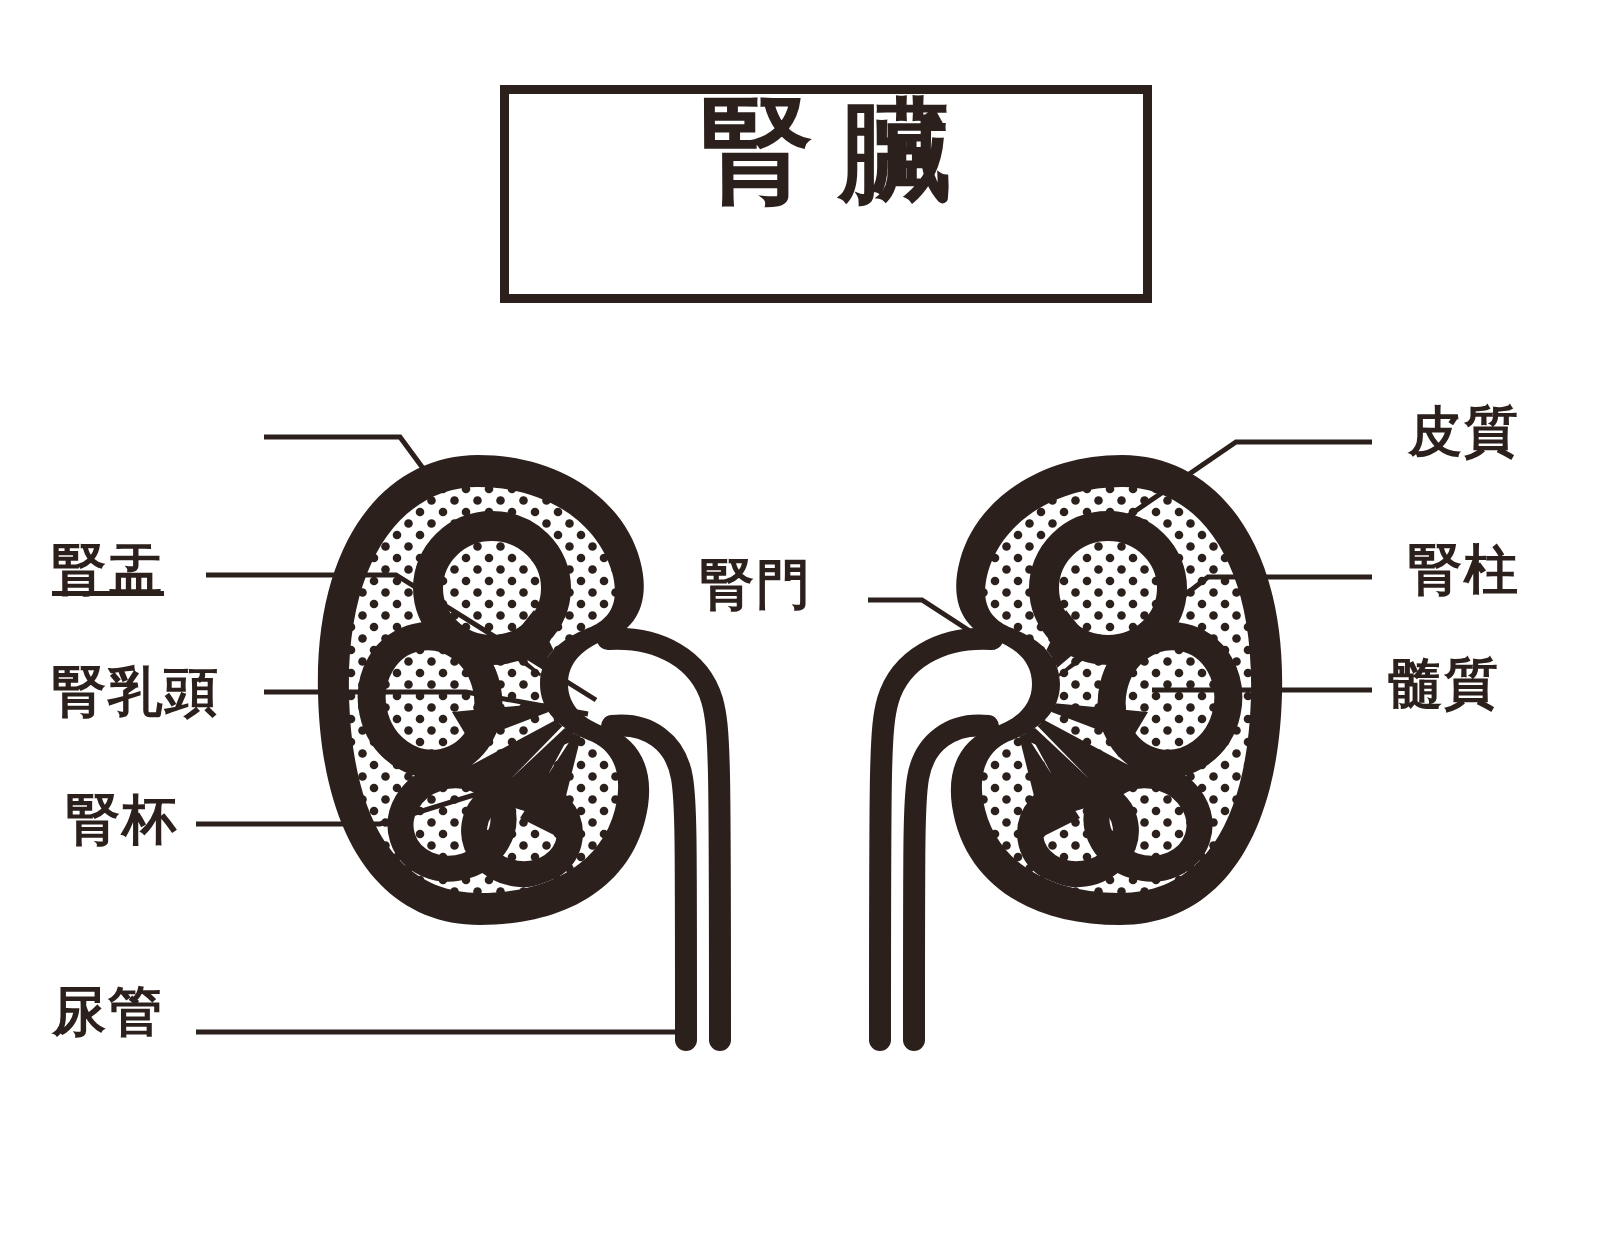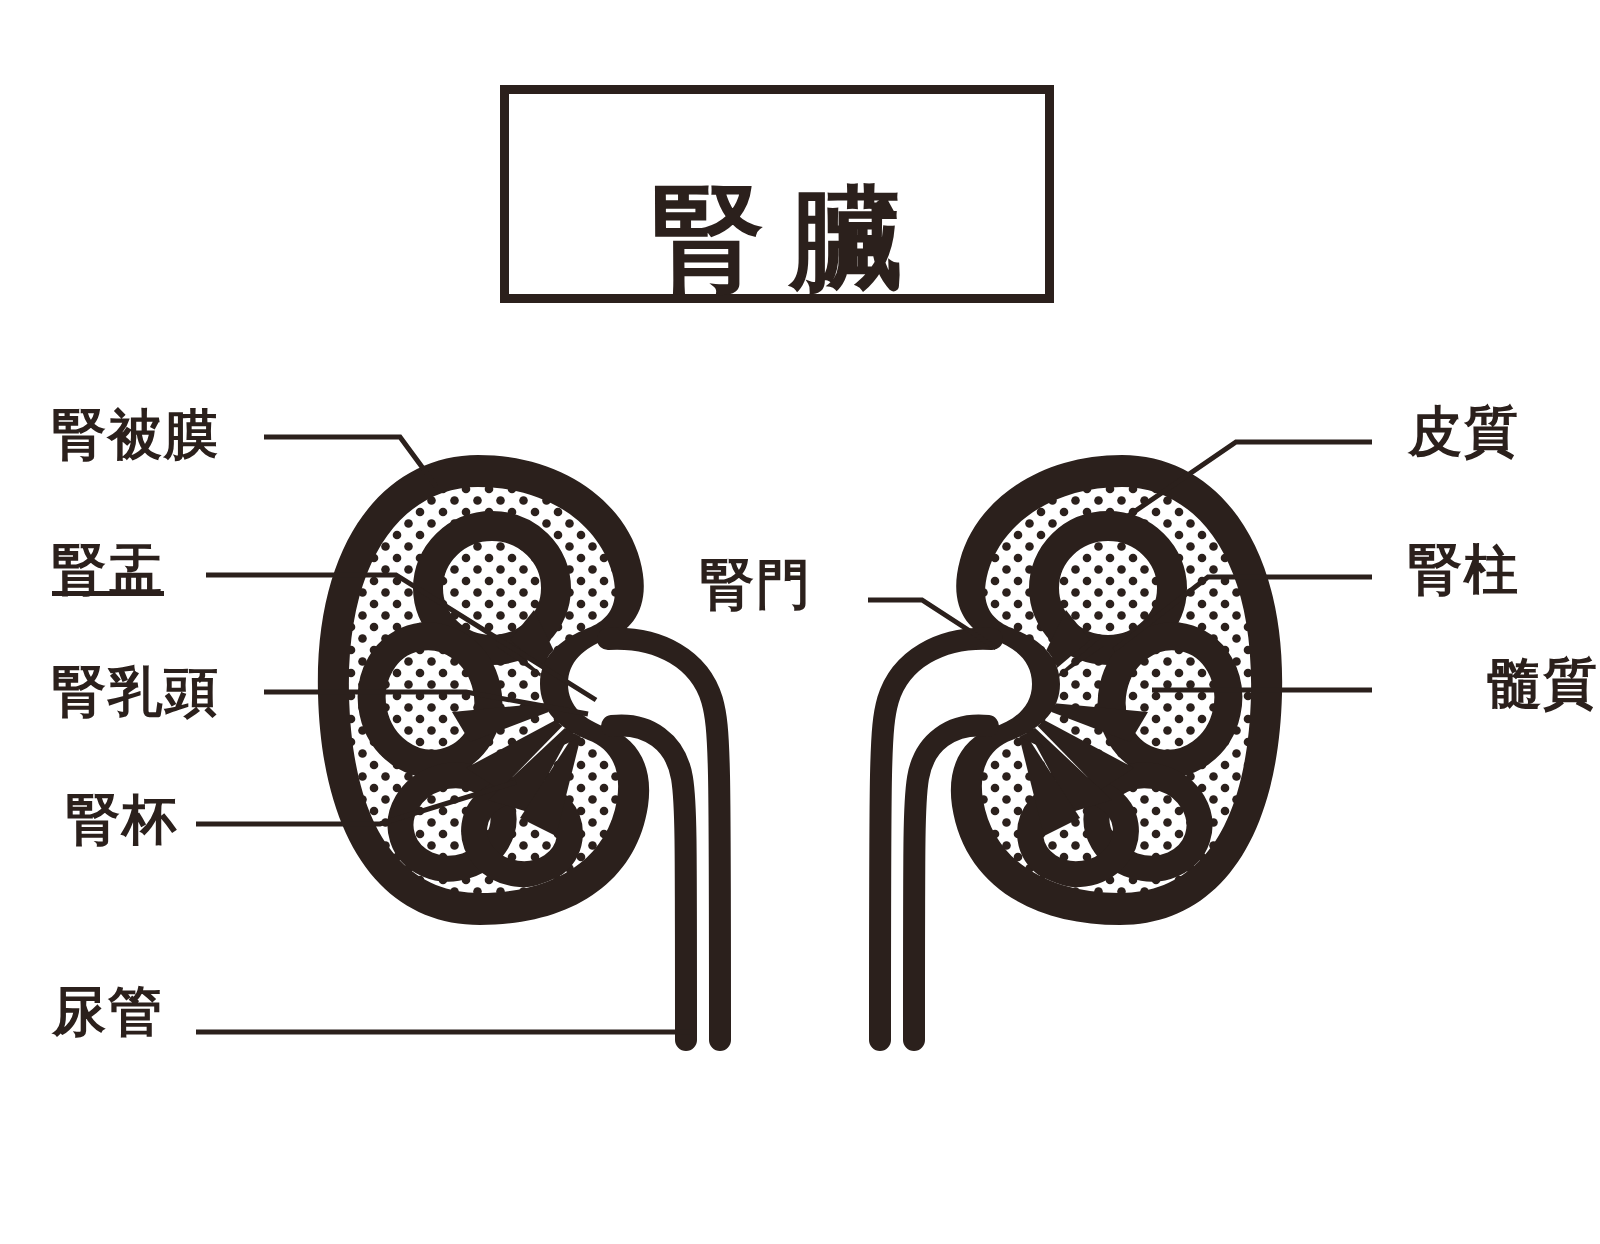--- a/index.html
+++ b/index.html
@@ -36,27 +36,27 @@
     line-height: 1;
     letter-spacing: 2px;
     white-space: nowrap;
     user-select: none;
   }
   .lbl-right { text-align: left; margin-left: 20px; }
   #title-box {
     position: absolute;
     left: 500px;
     top: 85px;
-    width: 554px;
+    width: 652px;
     height: 218px;
     border: 9px solid #2b201c;
     box-sizing: border-box;
     background: #ffffff;
     display: flex;
-    align-items: flex-end;
+    align-items: flex-start;
     justify-content: center;
   }
   #title-text {
     color: #2b201c;
     font-family: "DejaVu Sans", "Liberation Sans", sans-serif;
     font-weight: 700;
     font-size: 112px;
     letter-spacing: 26px;
     text-indent: 26px;
     line-height: 1;
@@ -65,37 +65,36 @@
 </style>
 </head>
 <body>
 
 <div id="stage">
 
   <div id="title-box">
     <div id="title-text">腎臟</div>
   </div>
 
-  <div class="lbl" style="left:52px; top:408px;">腎被膜</div>
 
   <div class="lbl" style="left:52px; top:543px;text-decoration:underline;">腎盂</div>
 
   <div class="lbl" style="left:52px; top:665px;">腎乳頭</div>
 
   <div class="lbl" style="left:52px; top:793px;margin-left:14px;">腎杯</div>
 
   <div class="lbl" style="left:52px; top:985px;text-align:center;">尿管</div>
 
   <div class="lbl" style="left:700px; top:558px;">腎門</div>
 
   <div class="lbl lbl-right" style="left:1388px; top:405px;">皮質</div>
 
   <div class="lbl lbl-right" style="left:1388px; top:543px;">腎柱</div>
 
-  <div class="lbl lbl-right" style="left:1467px; top:657px;">髓質</div>
+  <div class="lbl lbl-right" style="left:1368px; top:657px;">髓質</div>
 
   <svg id="diagram" viewBox="0 0 1600 1244" xmlns="http://www.w3.org/2000/svg">
     <defs>
 
       <pattern id="stipple" x="0" y="0" width="23" height="23" patternUnits="userSpaceOnUse">
         <rect width="23" height="23" fill="#ffffff"></rect>
         <circle cx="6" cy="6" r="4.3" fill="#2b201c"></circle>
         <circle cx="17.5" cy="17.5" r="4.3" fill="#2b201c"></circle>
       </pattern>
 

